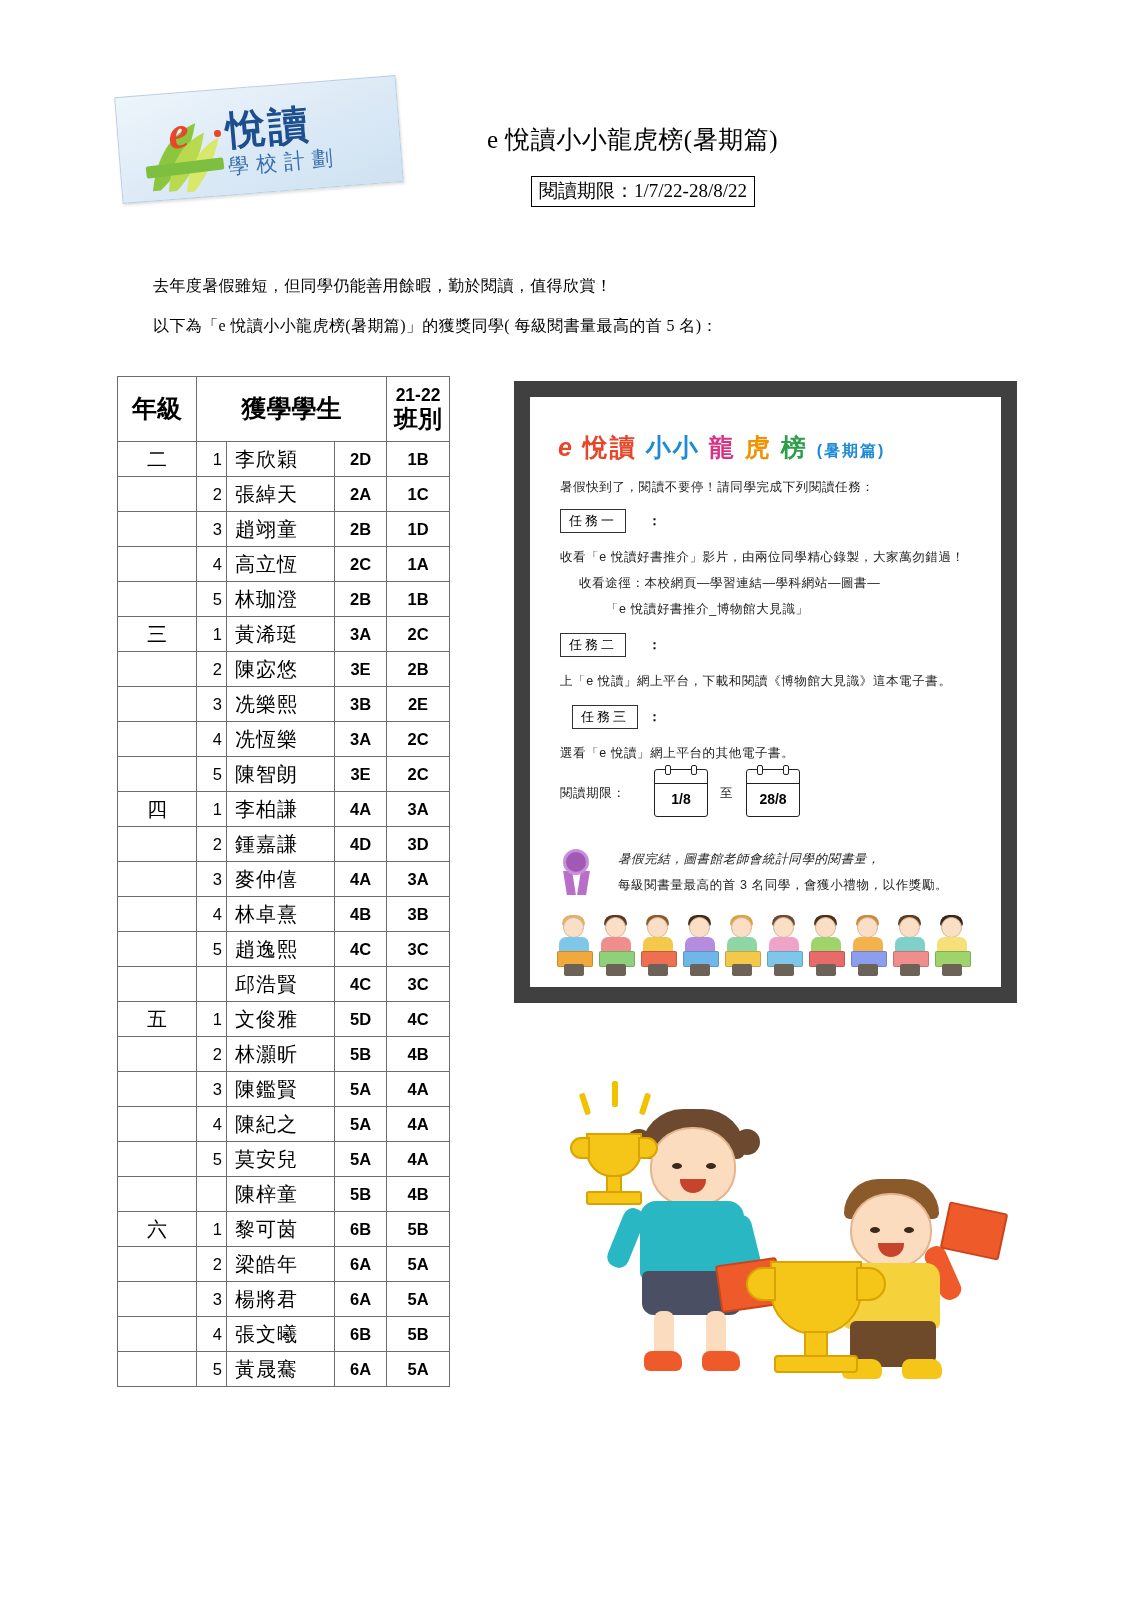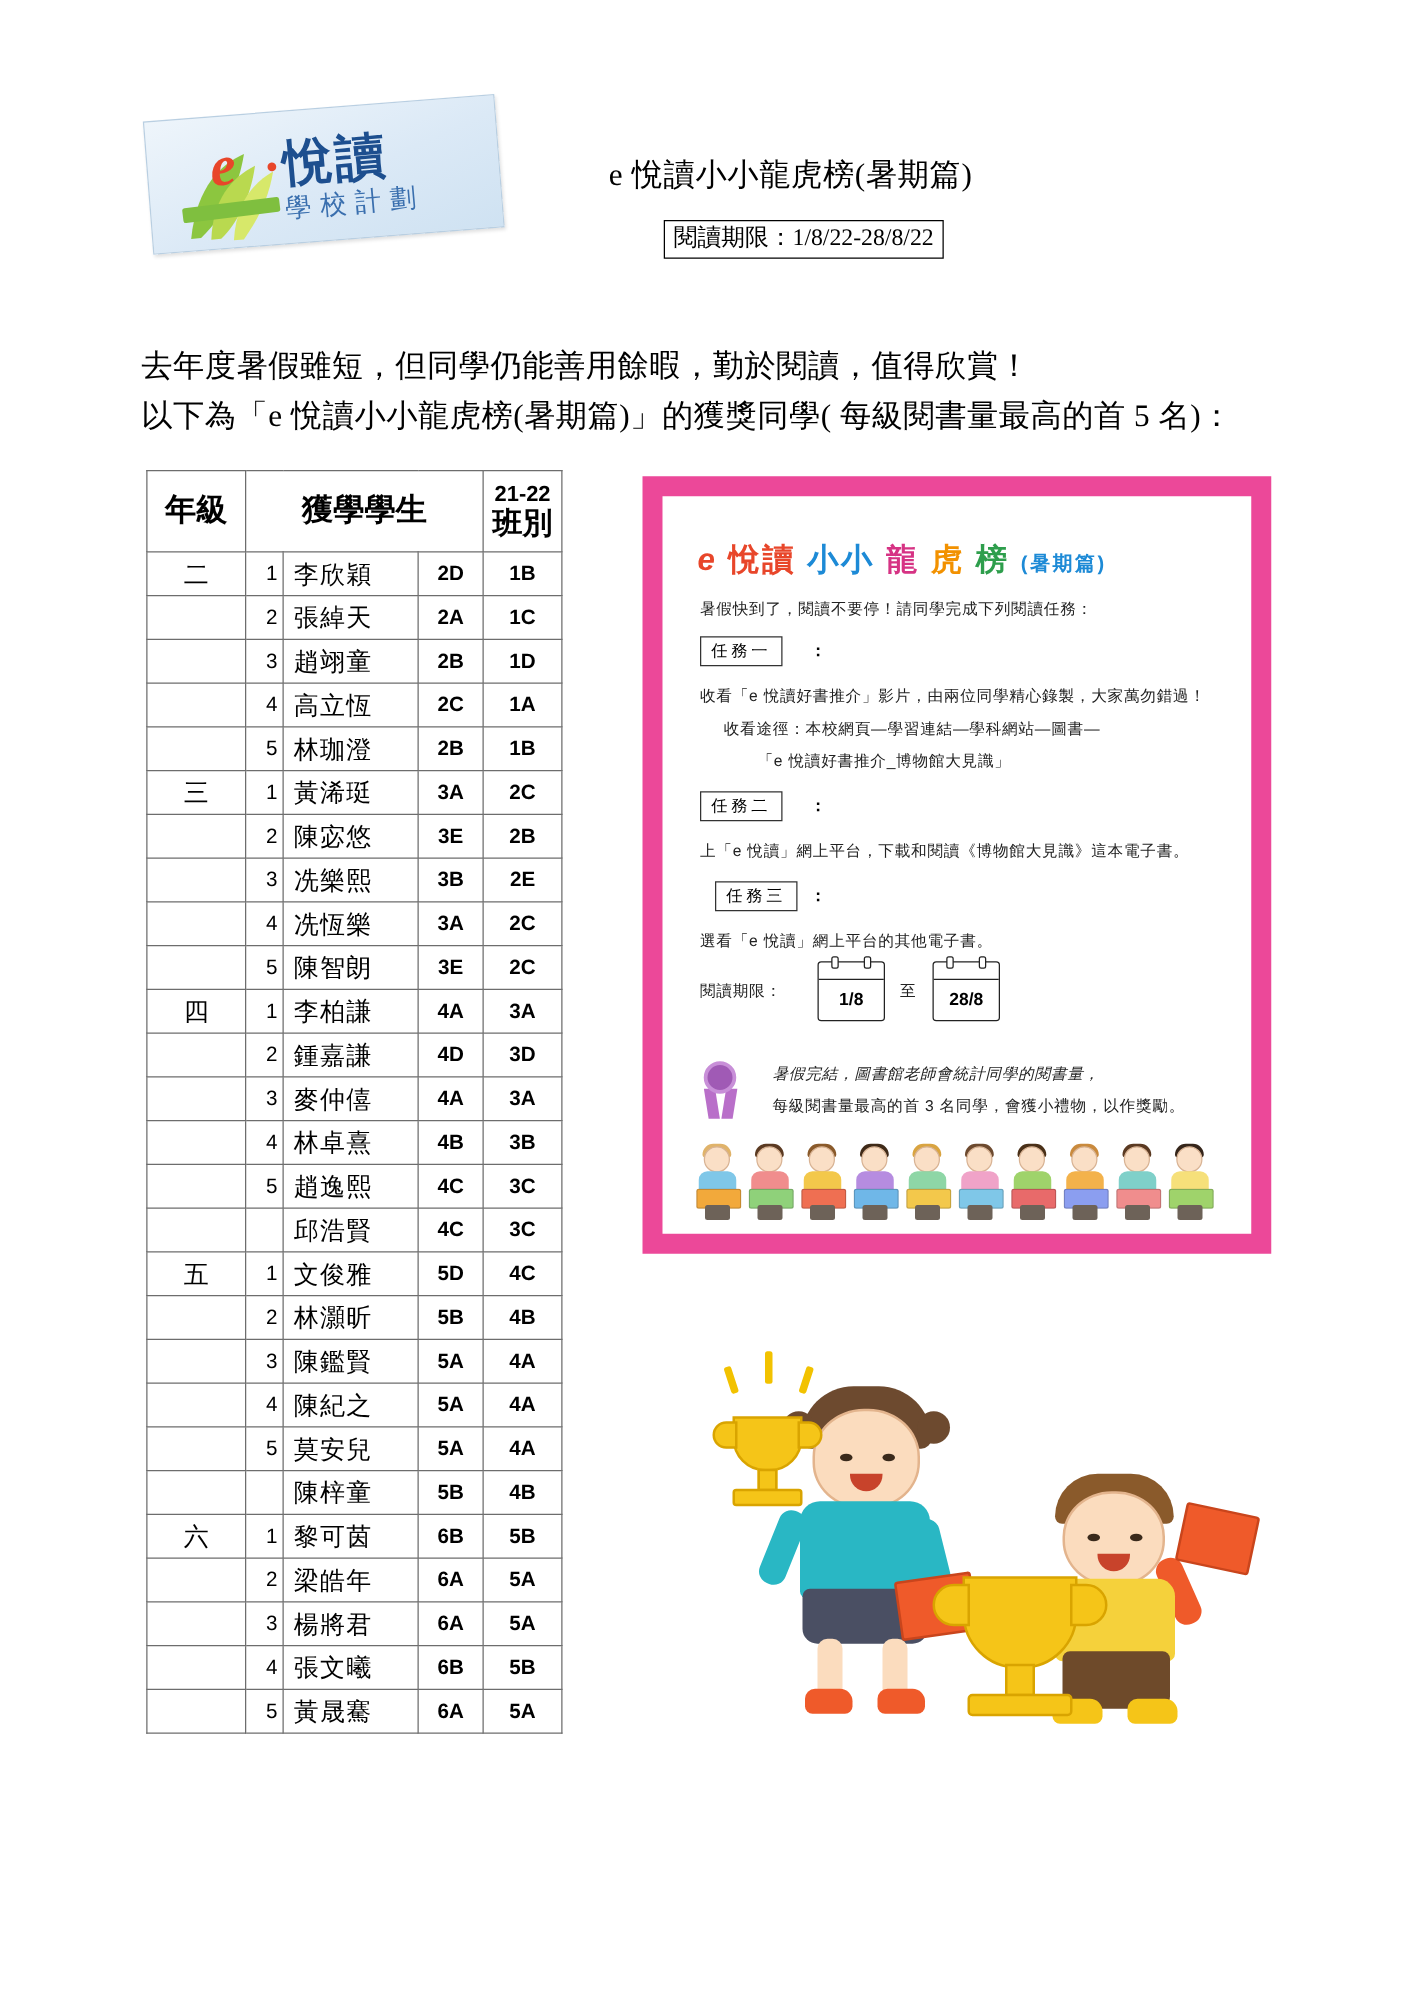--- a/index.html
+++ b/index.html
@@ -105,23 +105,24 @@
     padding: 3px 7px 4px 7px;
     border: 1px solid #000;
     font-size: 19px;
     line-height: 1.15;
     white-space: nowrap;
   }
 
   
   .intro {
     position: absolute;
-    font-size: 25px;
+    font-size: 16px;
     letter-spacing: 0.4px;
     white-space: nowrap;
+    margin-left: 40px;
   }
   #intro1 { left: 113px; top: 276px; }
   #intro2 { left: 113px; top: 316px; }
 
   
   #rank-table {
     position: absolute;
     left: 117px;
     top: 376px;
     width: 332px;
@@ -179,21 +180,21 @@
   }
   .row-border-top > td { border-top: 1px solid #4a4a4a; }
 
   
   #poster-frame {
     position: absolute;
     left: 514px;
     top: 381px;
     width: 503px;
     height: 622px;
-    background: #ec4899;
+    background: #404040;
     padding: 16px;
     box-sizing: border-box;
   }
   #poster-inner {
     width: 100%;
     height: 100%;
     background: #ffffff;
     position: relative;
     overflow: hidden;
     font-family: "Liberation Sans", sans-serif;
@@ -505,21 +506,21 @@
     <path d="M44 74 C48 46 62 30 80 22 C74 46 62 62 52 74 Z" fill="#d7e86a"></path>
   </svg>
   <div class="book"></div>
   <div class="logo-e">e</div>
   <div class="logo-dot"></div>
   <div class="logo-main">悅讀</div>
   <div class="logo-sub">學校計劃</div>
 </div>
 
 <div id="doc-title">e 悅讀小小龍虎榜(暑期篇)</div>
-<div id="period-box">閱讀期限：1/8/22-28/8/22</div>
+<div id="period-box">閱讀期限：1/7/22-28/8/22</div>
 
 <div class="intro" id="intro1">去年度暑假雖短，但同學仍能善用餘暇，勤於閱讀，值得欣賞！</div>
 <div class="intro" id="intro2">以下為「e 悅讀小小龍虎榜(暑期篇)」的獲獎同學( 每級閱書量最高的首 5 名)：</div>
 
 <table id="rank-table">
   <colgroup>
     <col class="col-grade">
       <col class="col-no">
       <col class="col-name">
       <col class="col-cls2122">

